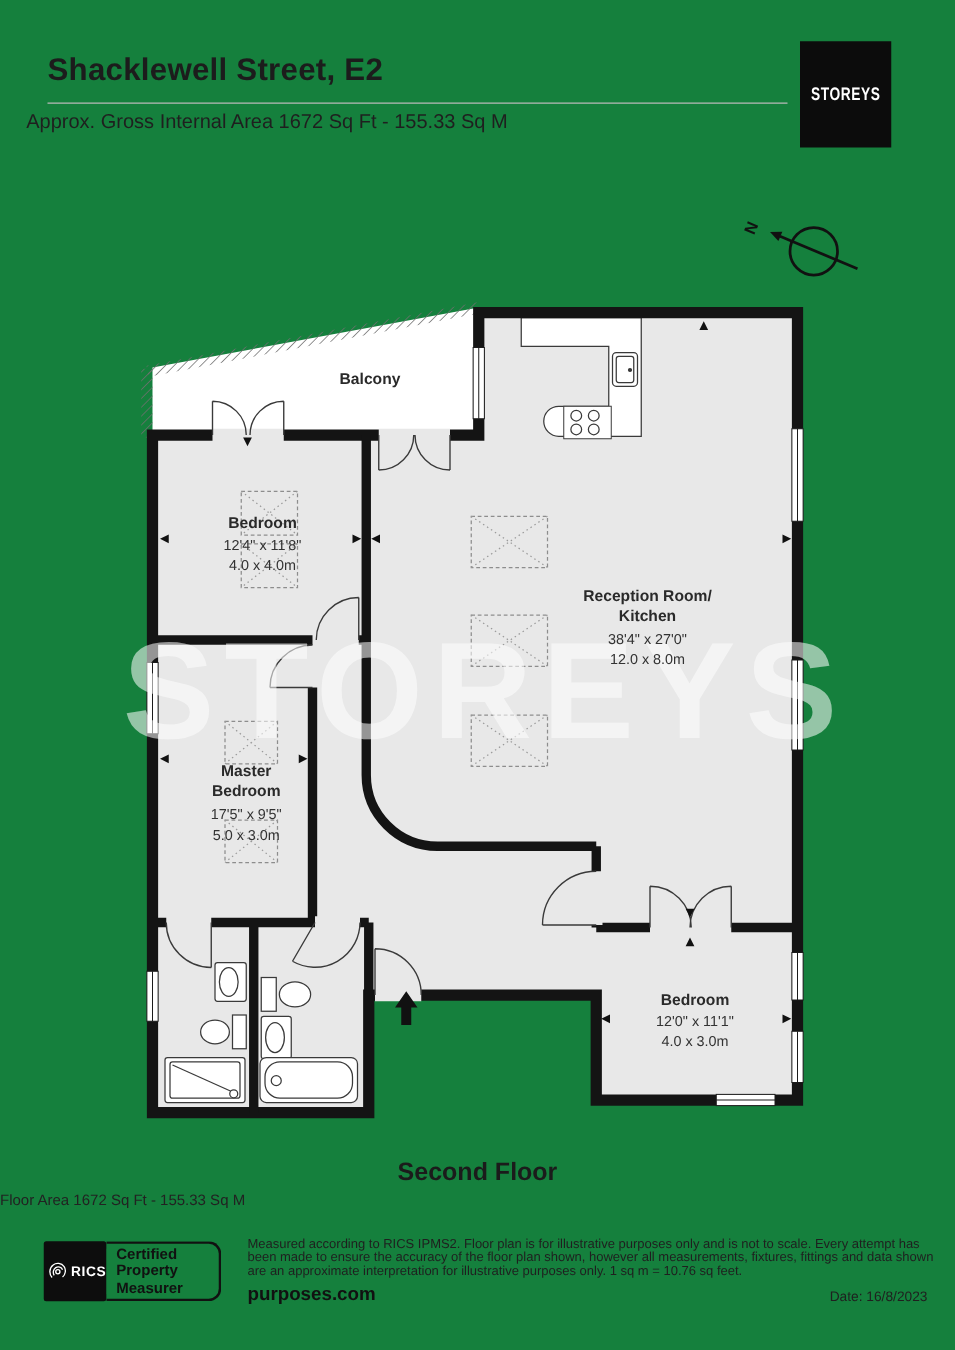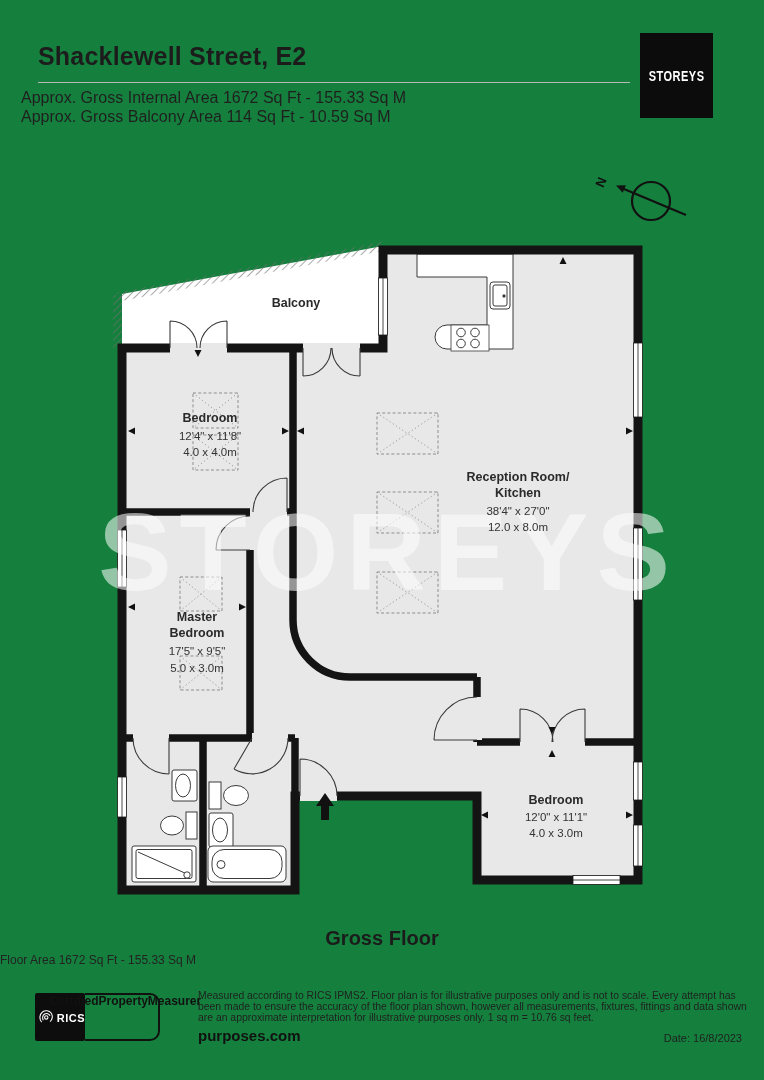--- a/index.html
+++ b/index.html
@@ -12,40 +12,39 @@
   .sub1{top:89px;} .sub2{top:108px;}
   .brand-box{left:640px;top:33px;width:73px;height:85px;background:#0c0c0c;
              display:flex;align-items:center;justify-content:center;}
   .brand-box span{color:#fff;font-weight:700;font-size:14.5px;letter-spacing:0.6px;
                   transform:scaleX(0.76);white-space:nowrap;}
   .floor-title{left:0;top:927px;width:764px;text-align:center;font-size:20px;font-weight:700;color:#1b1b1b;}
   .floor-sub{left:0;top:953px;width:764px;font-size:12px;color:#222;}
   .rics-black{left:35px;top:993px;width:50px;height:48px;background:#0d0d0d;border-radius:2px;
               display:flex;flex-direction:row;align-items:center;justify-content:center;}
   .rics-black .rics-word{color:#fff;font-weight:700;font-size:11px;letter-spacing:0.5px;margin-top:1px;}
-  .rics-white{left:85px;top:993px;width:75px;height:48px;border:2px solid #111;border-left:none;
-              border-radius:0 10px 10px 0;display:flex;justify-content:center;
+  .rics-white{left:85px;top:993px;width:92px;height:48px;border:2px solid #111;border-left:none;
+              border-radius:0 10px 10px 0;display:flex;flex-direction:column;justify-content:center;
               padding-left:8px;box-sizing:border-box;}
   .rics-white div{font-size:12px;font-weight:700;line-height:13.5px;color:#111;}
   .disclaimer{left:198px;top:991px;width:552px;font-size:10.4px;line-height:10.9px;color:#1f1f1f;}
   .website{left:198px;top:1027px;font-size:15px;font-weight:700;color:#111;}
   .date{left:444px;top:1032px;width:298px;text-align:right;font-size:11px;color:#1f1f1f;}
   svg text{font-family:"Liberation Sans", sans-serif;}
   .room-name{font-size:12.5px;font-weight:700;fill:#2a2a2a;}
   .room-dim{font-size:11.5px;fill:#333;}
 </style>
 </head>
 <body>
 
 <div class="page">
 
   <h1 class="abs title">Shacklewell Street, E2</h1>
   <div class="abs rule"></div>
   <div class="abs sub sub1">Approx. Gross Internal Area 1672 Sq Ft - 155.33 Sq M</div>
-  <div class="abs sub sub2">Approx. Gross Balcony Area 114 Sq Ft - 10.59 Sq M</div>
   <div class="abs brand-box">
     <span>STOREYS</span>
   </div>
 
   <svg class="abs" style="left:0;top:0" width="764" height="1080" viewBox="0 0 764 1080">
     <defs>
       <pattern id="hatch" width="5" height="5" patternUnits="userSpaceOnUse" patternTransform="rotate(45)">
         <line x1="0" y1="0" x2="0" y2="5" stroke="#6f6f6f" stroke-width="1.2"></line>
       </pattern>
       <path id="tick" d="M0,0 L7,-3.5 L7,3.5 Z"></path>
@@ -224,21 +223,21 @@
       <text class="room-name" x="197" y="637">Bedroom</text>
       <text class="room-dim" x="197" y="655">17'5" x 9'5"</text>
       <text class="room-dim" x="197" y="672">5.0 x 3.0m</text>
 
       <text class="room-name" x="556" y="804">Bedroom</text>
       <text class="room-dim" x="556" y="821">12'0" x 11'1"</text>
       <text class="room-dim" x="556" y="837">4.0 x 3.0m</text>
     </g>
   </svg>
 
-  <div class="abs floor-title">Gross Floor</div>
+  <div class="abs floor-title">Second Floor</div>
   <div class="abs floor-sub">Floor Area 1672 Sq Ft - 155.33 Sq M</div>
 
   <div class="abs rics-black">
     <svg width="26" height="24" viewBox="0 0 26 24">
       <g fill="none" stroke="#ffffff" stroke-width="1.3">
         <path d="M8,18 C5,15 5,9 9,6 C12,3.5 17,4 19.5,7.5 C21.5,10.5 21,15 18,17.5"></path>
         <path d="M10,16 C8.5,13.5 9,10 11.5,8.5 C14,7 17,8 18,10.5"></path>
         <circle cx="13.5" cy="12.5" r="2"></circle>
       </g>
     </svg>

